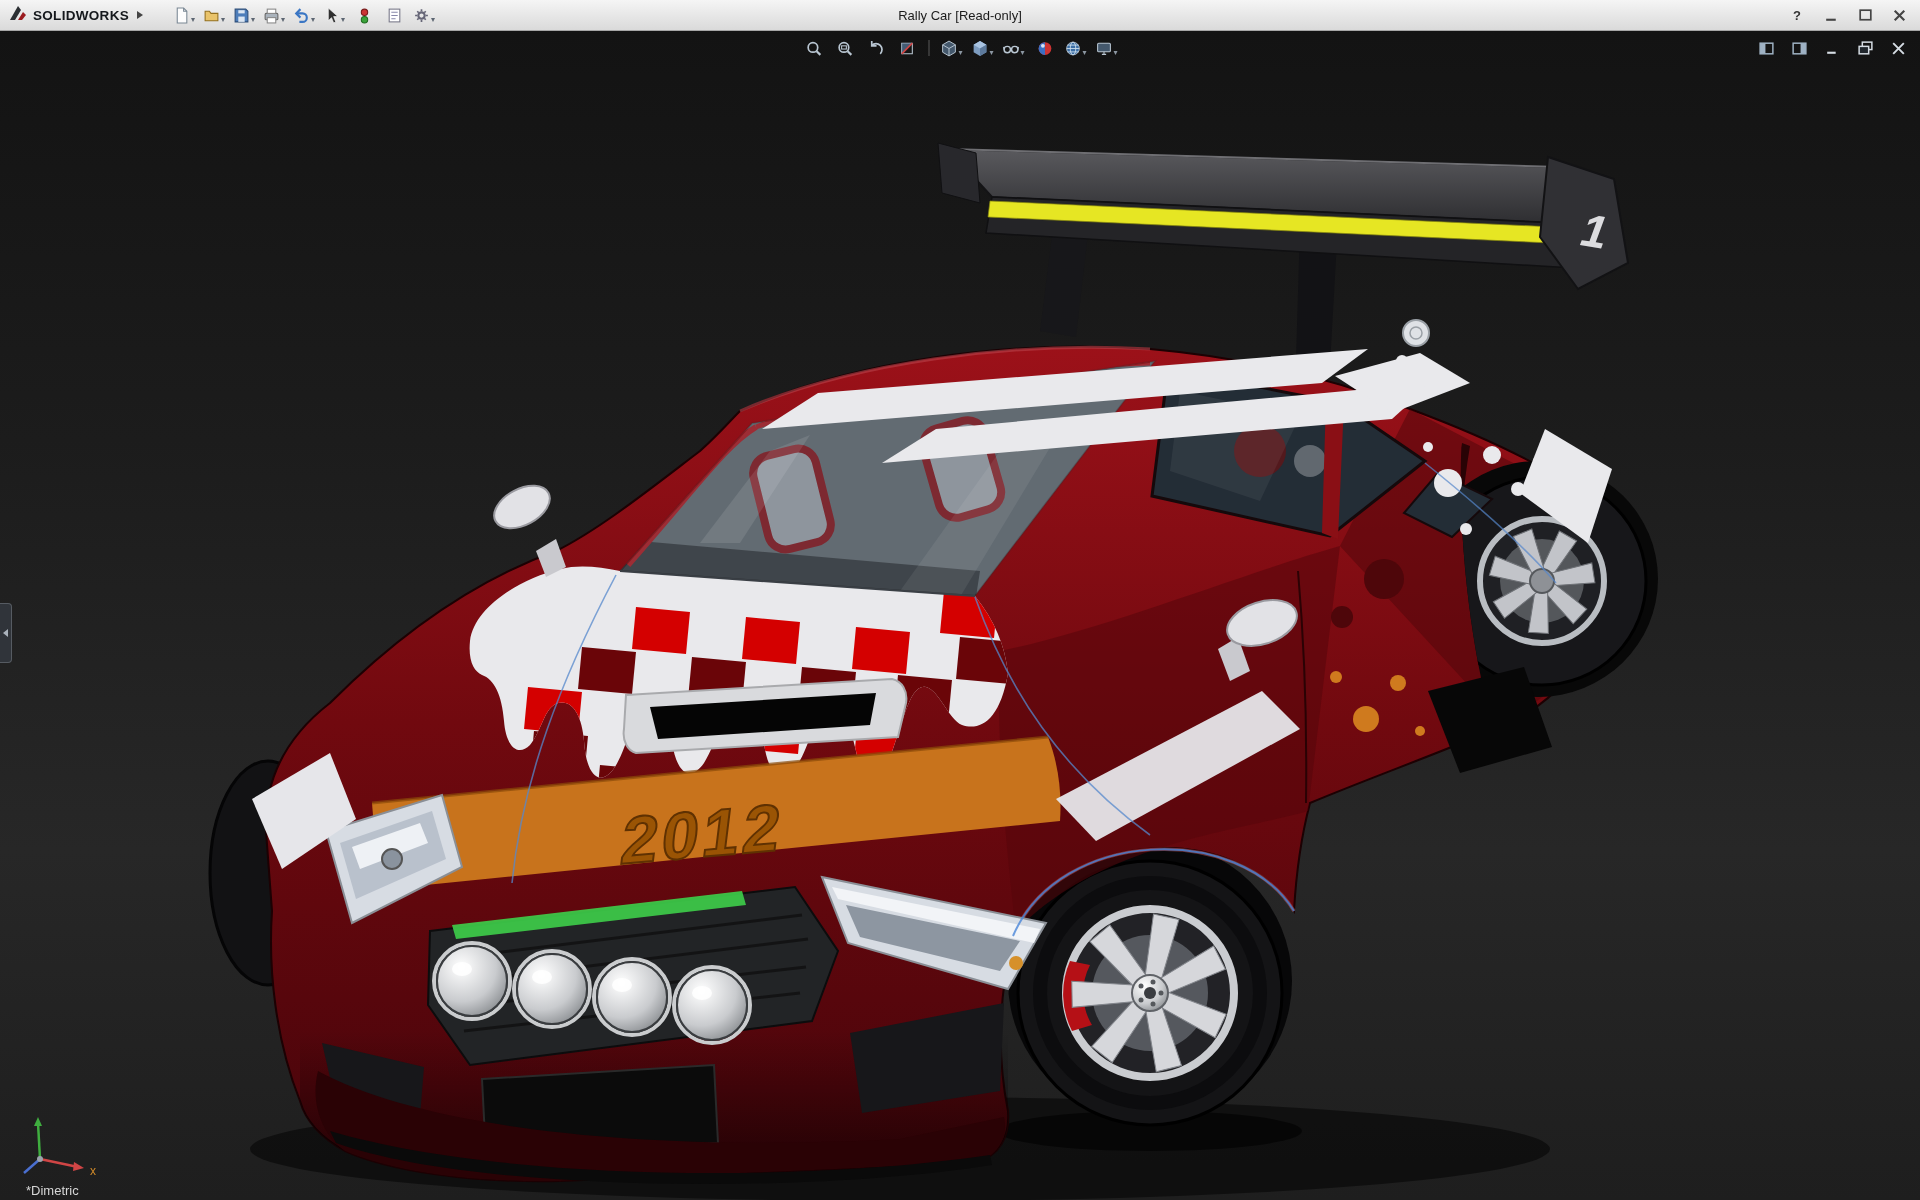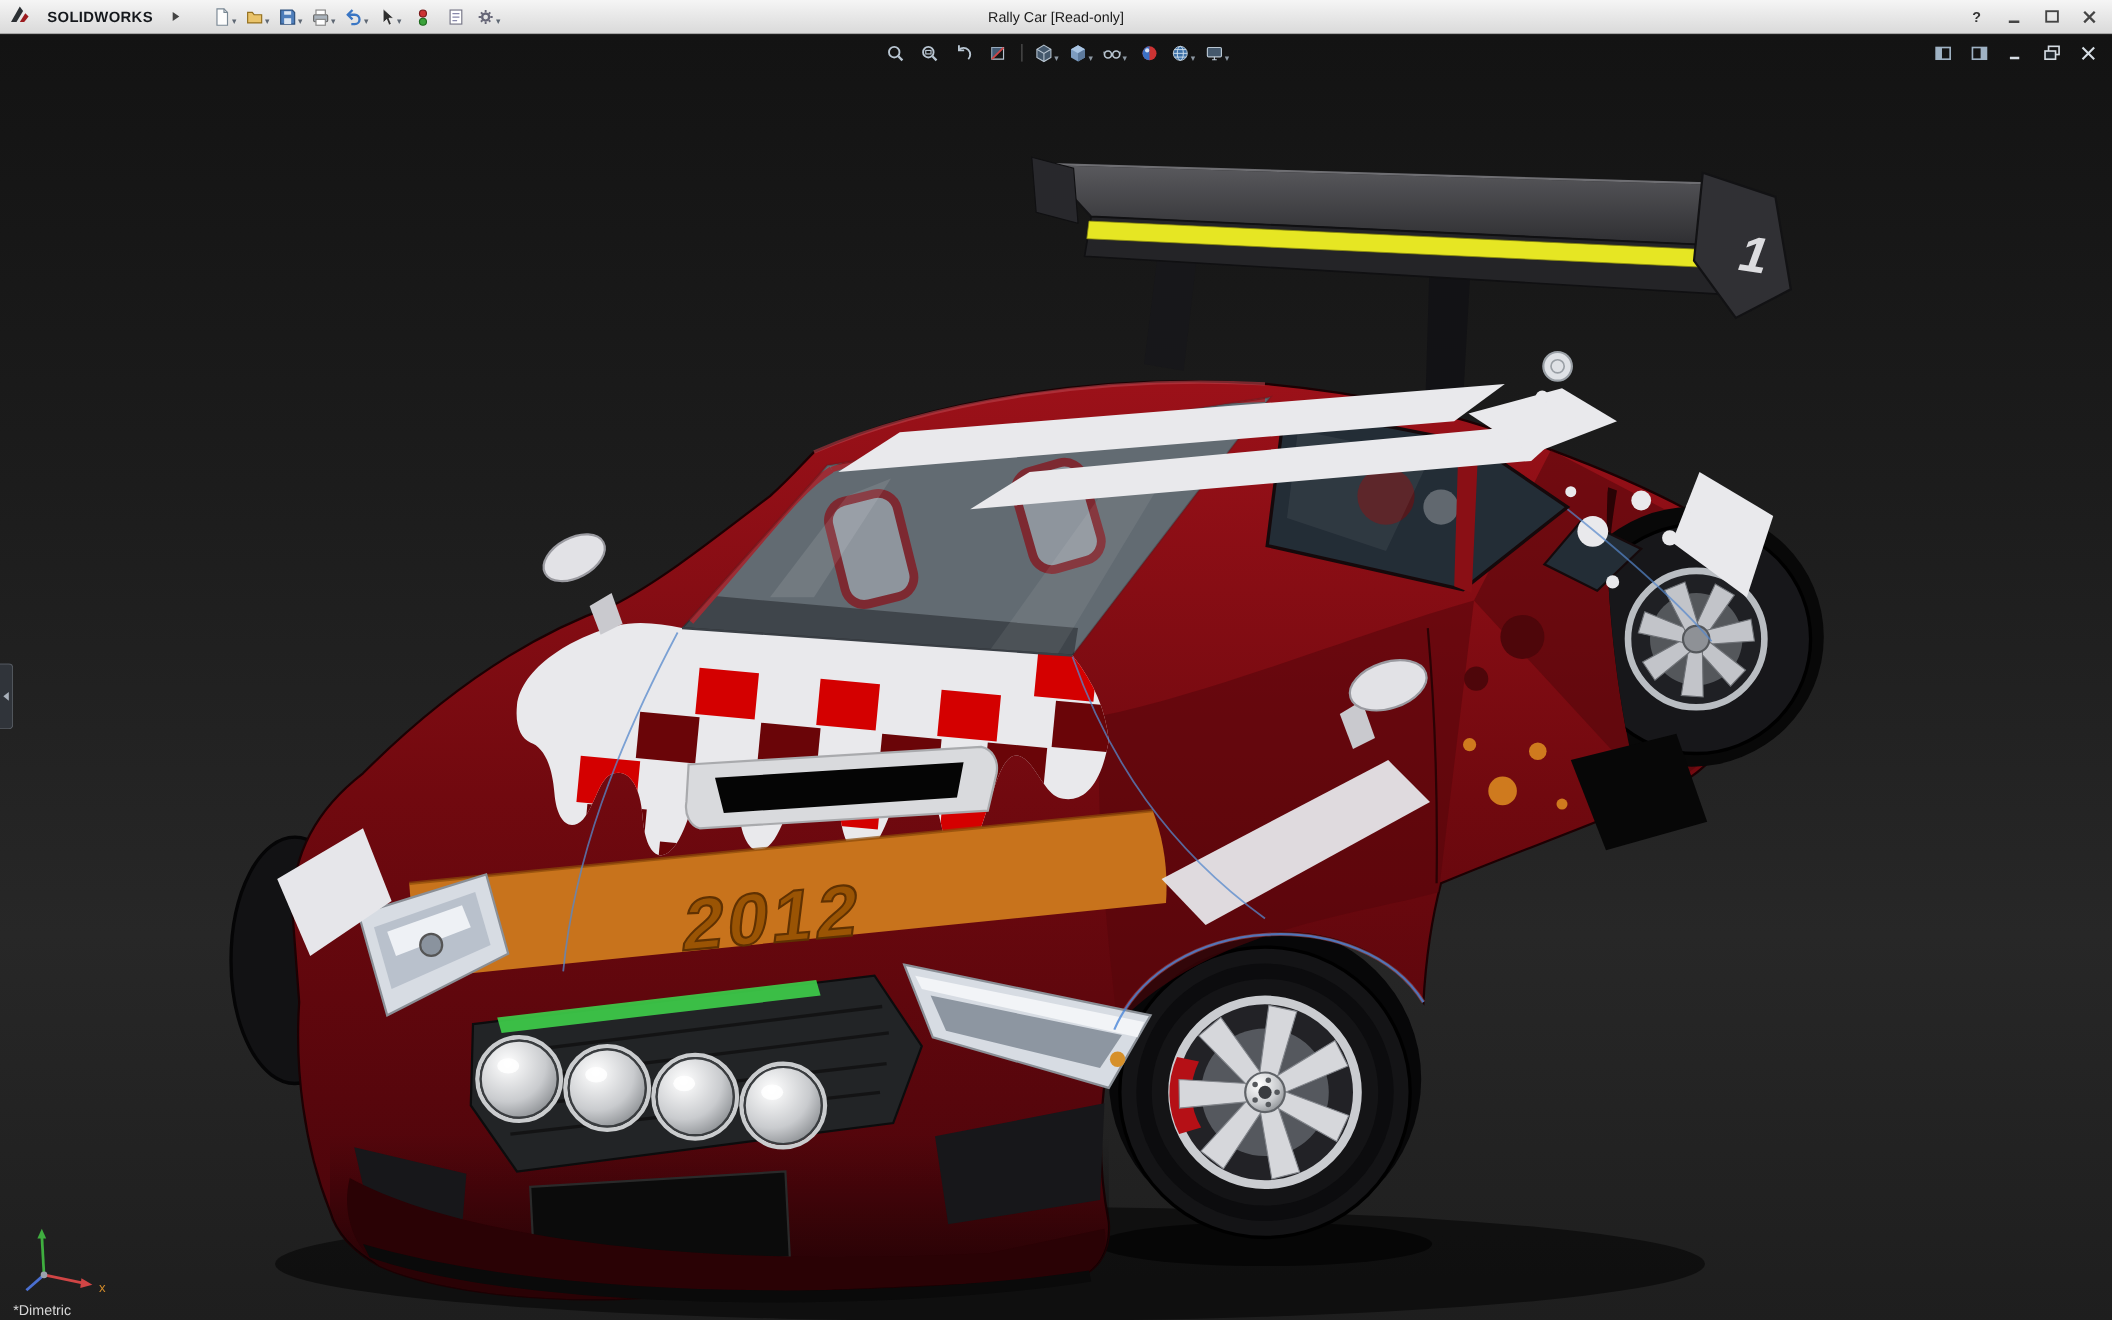--- a/index.html
+++ b/index.html
@@ -1,36 +1,36 @@
 <!DOCTYPE html>
 <html><head>
 <meta charset="utf-8">
 <style>
   html,body{margin:0;padding:0;}
   body{width:1920px;height:1200px;overflow:hidden;background:#000;font-family:"Liberation Sans",sans-serif;-webkit-font-smoothing:antialiased;}
   
   .titlebar{height:30px;background:linear-gradient(#f5f5f5,#dadada);border-bottom:1px solid #a6a6a6;display:flex;align-items:center;position:relative;z-index:10;}
-  .brand{display:flex;align-items:center;gap:15px;margin-left:8px;}
+  .brand{display:flex;align-items:center;gap:5px;margin-left:8px;}
   .brand .name{font-weight:bold;font-size:13.5px;color:#15181c;letter-spacing:.3px;}
   .menu-caret{display:inline-flex;margin-left:2px;}
   .main-tools{display:flex;align-items:center;gap:2px;margin-left:26px;}
   .tbtn{height:24px;min-width:24px;display:inline-flex;align-items:center;justify-content:center;border-radius:3px;padding:0 2px;cursor:default;}
   .tbtn.text{font-size:13px;color:#333;font-weight:bold;}
   .caret{font-size:8px;color:#5d6672;line-height:1;margin-left:1px;align-self:flex-end;padding-bottom:3px;}
   .title{position:absolute;left:50%;transform:translateX(-50%);font-size:13px;color:#1b1b1b;white-space:nowrap;}
   .win-controls{margin-left:auto;display:flex;align-items:center;margin-right:4px;}
   .win-controls .tbtn{width:30px;}
   
   .viewport{position:relative;height:1170px;background:linear-gradient(180deg,#131313 0%,#1c1c1c 35%,#272727 70%,#1e1e1e 100%);overflow:hidden;}
   svg.scene{position:absolute;inset:0;display:block;}
   .hud{position:absolute;top:5px;left:50%;transform:translateX(-50%);display:flex;align-items:center;gap:3px;z-index:6;}
   .hud .caret{color:#8c97a2;}
   .sep{width:1px;height:16px;background:#5a5a5a;margin:0 5px;}
   .doc-controls{position:absolute;top:5px;right:8px;display:flex;align-items:center;gap:5px;z-index:6;}
-  .view-label{position:absolute;left:12px;bottom:3px;color:#d6d6d6;font-size:13px;z-index:6;}
+  .view-label{position:absolute;left:26px;bottom:3px;color:#d6d6d6;font-size:13px;z-index:6;}
   .collapse-tab{position:absolute;left:0;top:572px;width:11px;height:58px;background:#30343a;border:1px solid #565b62;border-left:none;border-radius:0 4px 4px 0;display:flex;align-items:center;justify-content:center;z-index:6;}
   .collapse-tab .arrow{width:0;height:0;border-top:4px solid transparent;border-bottom:4px solid transparent;border-right:5px solid #aab2bc;}
   .triad{position:absolute;left:14px;bottom:18px;z-index:5;}
 </style>
 </head>
 <body>
 
 <div class="titlebar">
   <div class="brand">
     <span>

